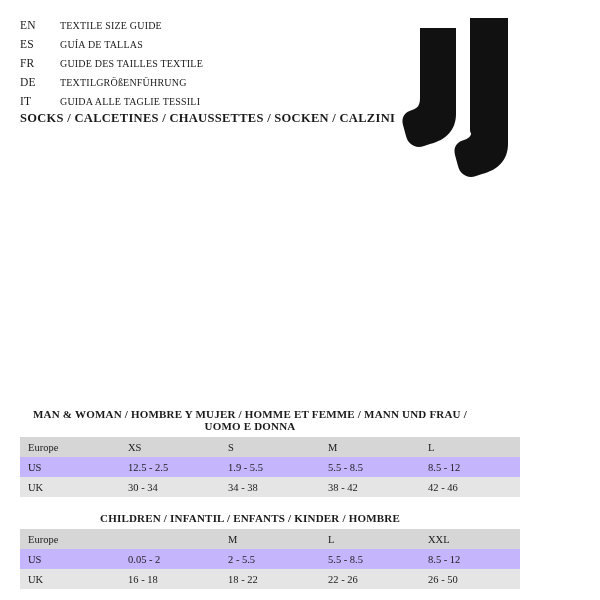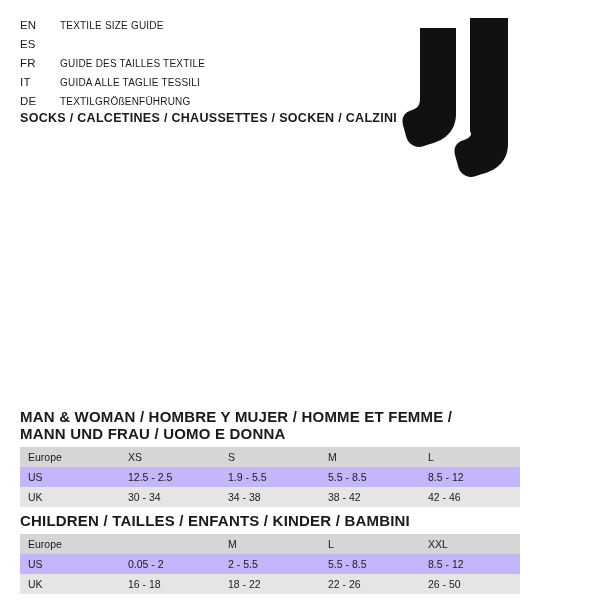--- a/index.html
+++ b/index.html
@@ -12,20 +12,21 @@
     background: #ffffff;
     font-family: "Liberation Sans", sans-serif;
     color: #1a1a1a;
     overflow: hidden;
   }
   .page {
     position: relative;
     width: 600px;
     height: 600px;
     box-sizing: border-box;
+    font-family: Liberation Serif, serif;
   }
 
   
   .lang-block {
     position: absolute;
     top: 16px;
     left: 20px;
     width: 360px;
   }
   .lang-row {
@@ -66,24 +67,25 @@
   
   .table-section {
     position: absolute;
     left: 20px;
     width: 460px;
   }
   .section-man { top: 408px; }
   .section-children { top: 512px; }
 
   .section-title {
-    font-size: 15px;
+    font-size: 11px;
     font-weight: bold;
     letter-spacing: 0.2px;
     margin-bottom: 5px;
+    text-align: center;
   }
   table.size-table {
     border-collapse: collapse;
     width: 460px;
     table-layout: fixed;
   }
   table.size-table td {
     font-size: 10.5px;
     padding: 2px 0 2px 8px;
     height: 16px;
@@ -107,32 +109,33 @@
 
 <div class="page">
 
   <div class="lang-block">
     <div class="lang-row">
       <div class="lang-code">EN</div>
       <div class="lang-text">TEXTILE SIZE GUIDE</div>
     </div>
     <div class="lang-row">
       <div class="lang-code">ES</div>
+      <div class="lang-text">GUÍA DE TALLAS</div>
     </div>
     <div class="lang-row">
       <div class="lang-code">FR</div>
       <div class="lang-text">GUIDE DES TAILLES TEXTILE</div>
     </div>
     <div class="lang-row">
+      <div class="lang-code">DE</div>
+      <div class="lang-text">TEXTILGRÖßENFÜHRUNG</div>
+    </div>
+    <div class="lang-row">
       <div class="lang-code">IT</div>
       <div class="lang-text">GUIDA ALLE TAGLIE TESSILI</div>
-    </div>
-    <div class="lang-row">
-      <div class="lang-code">DE</div>
-      <div class="lang-text">TEXTILGRÖßENFÜHRUNG</div>
     </div>
   </div>
 
   <div class="product-line">SOCKS / CALCETINES / CHAUSSETTES / SOCKEN / CALZINI</div>
 
   <div class="illustration">
     <svg width="180" height="160" viewBox="0 0 180 160" xmlns="http://www.w3.org/2000/svg">
 
       <path d="M70 112 L70 0 L108 0 L108 95 Q108 108 96 112 L82 116 Q70 120 70 112 Z" fill="#111111" transform="translate(0,0)"></path>
       <path d="M20 10 h36 v86 c0 16 -10 26 -26 30 l-6 2 c-9 3 -16 -2 -18 -10 l-3 -11 c-2 -8 2 -13 9 -15 c6 -2 8 -5 8 -12 Z" fill="#111111"></path>
@@ -167,21 +170,21 @@
           <td class="col-v">30 - 34</td>
           <td class="col-v">34 - 38</td>
           <td class="col-v">38 - 42</td>
           <td class="col-v">42 - 46</td>
         </tr>
       </tbody>
     </table>
   </div>
 
   <div class="table-section section-children">
-    <div class="section-title">CHILDREN / TAILLES / ENFANTS / KINDER / BAMBINI</div>
+    <div class="section-title">CHILDREN / INFANTIL / ENFANTS / KINDER / HOMBRE</div>
     <table class="size-table">
       <tbody>
         <tr class="head">
           <td class="col-label">Europe</td>
           <td class="col-v"></td>
           <td class="col-v">M</td>
           <td class="col-v">L</td>
           <td class="col-v">XXL</td>
         </tr>
         <tr class="plain">

